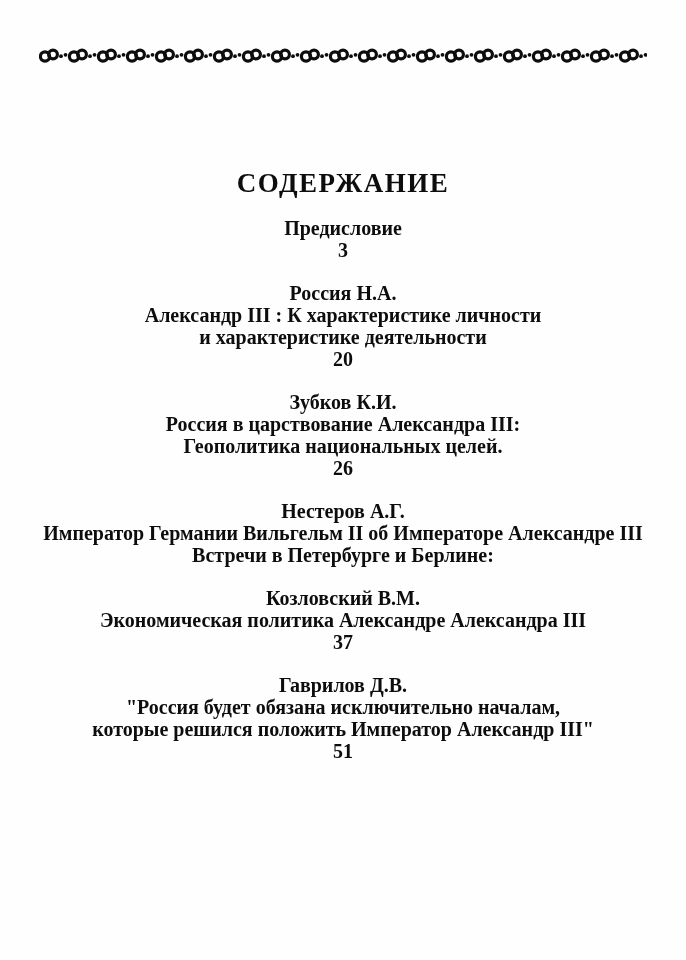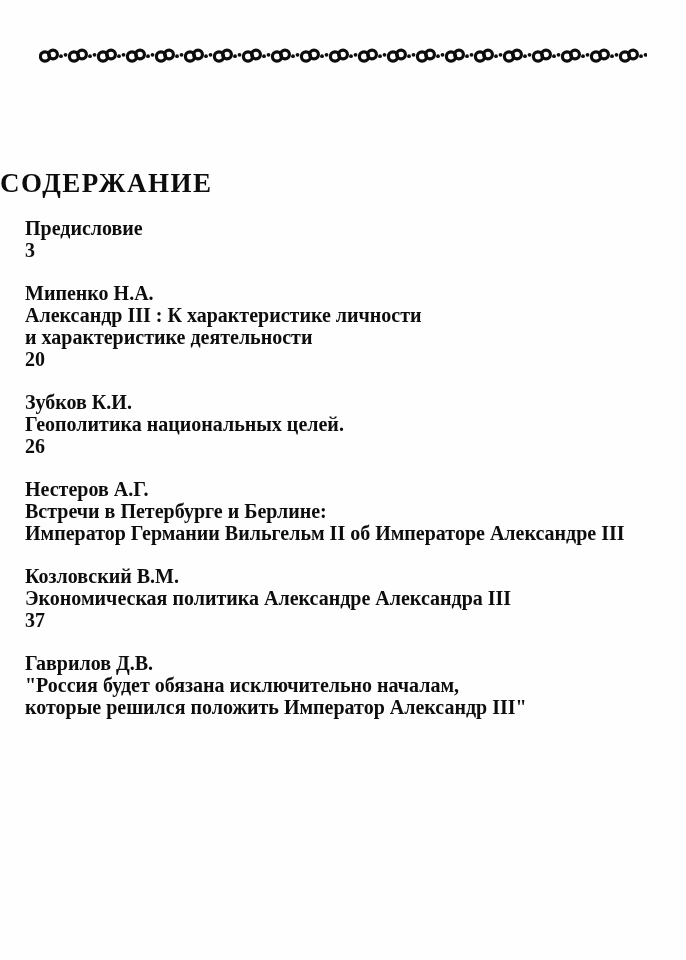--- a/index.html
+++ b/index.html
@@ -20,31 +20,31 @@
   }
   .ornament-row {
     padding-top: 47px;
     text-align: center;
     height: 18px;
     line-height: 0;
   }
   .ornament-row svg { display: inline-block; }
   .page-title {
     margin-top: 104px;
+    text-align: center;
     font-size: 27px;
     line-height: 28px;
     letter-spacing: 1.5px;
   }
   .toc {
     margin-top: 20px;
   }
   .entry {
     margin-bottom: 21px;
-    text-align: left;
-    margin-left: 25px;
+    text-align: center;
   }
   .line {
     font-size: 20px;
     line-height: 22px;
     white-space: nowrap;
   }
   .line:empty { display: none; }
 </style>
 </head>
 <body>
@@ -90,45 +90,47 @@
   <div class="toc">
 
     <div class="entry">
       <div class="line">Предисловие</div>
 
       <div class="line">3</div>
     </div>
 
 
     <div class="entry">
-      <div class="line">Мипенко Н.А.</div>
+      <div class="line">Россия Н.А.</div>
       <div class="line">Александр III : К характеристике личности</div>
       <div class="line">и характеристике деятельности</div>
       <div class="line">20</div>
     </div>
 
     <div class="entry">
       <div class="line">Зубков К.И.</div>
+      <div class="line">Россия в царствование Александра III:</div>
       <div class="line">Геополитика национальных целей.</div>
       <div class="line">26</div>
     </div>
 
     <div class="entry">
       <div class="line">Нестеров А.Г.</div>
+      <div class="line">Император Германии Вильгельм II об Императоре Александре III</div>
       <div class="line">Встречи в Петербурге и Берлине:</div>
-      <div class="line">Император Германии Вильгельм II об Императоре Александре III</div>
     </div>
 
     <div class="entry">
       <div class="line">Козловский В.М.</div>
       <div class="line">Экономическая политика Александре Александра III</div>
 
       <div class="line">37</div>
     </div>
 
     <div class="entry">
       <div class="line">Гаврилов Д.В.</div>
       <div class="line">"Россия будет обязана исключительно началам,</div>
       <div class="line">которые решился положить Император Александр III"</div>
+      <div class="line">51</div>
     </div>
 
   </div>
 </div>
 
 </body></html>

